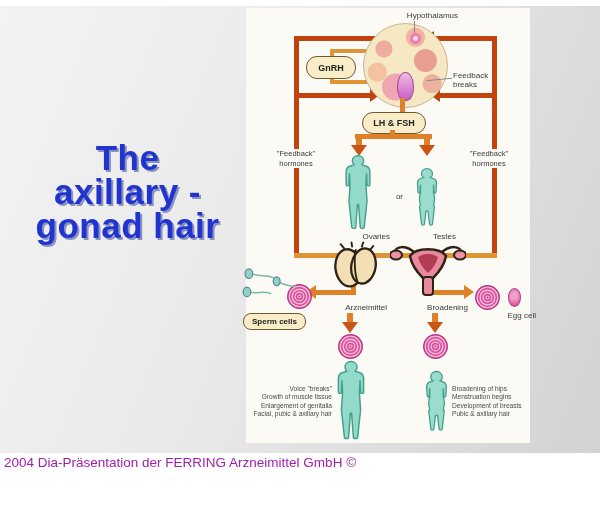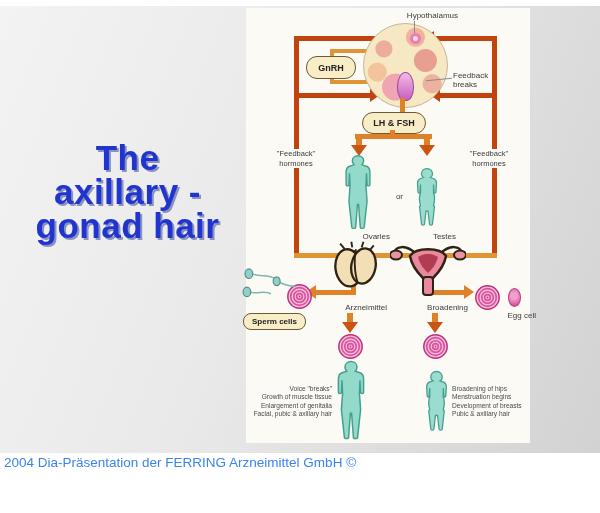--- a/index.html
+++ b/index.html
@@ -21,21 +21,21 @@
   .fx{font-size:6.6px;color:#4a4a4a;line-height:8.3px;}
   
   .pill{background:#f8edc6;border:1.5px solid #6b5a33;border-radius:11px;
     font-weight:bold;color:#222;display:flex;align-items:center;justify-content:center;}
   
   .ldark{background:#c1440e;}
   .lorange{background:#de8129;}
   .lloop{background:#e09433;}
   
   .ah{width:0;height:0;}
-  .footer{left:4px;top:455px;width:592px;font-size:13.5px;color:#3b82f6;}
+  .footer{left:4px;top:455px;width:592px;font-size:13.5px;color:#a21caf;}
   .leader{background:#8a8a8a;}
 </style>
 </head>
 <body>
 
 <div id="stage">
 
   <svg width="0" height="0" style="position:absolute">
     <defs>
       <symbol id="rings" viewBox="0 0 30 30">

